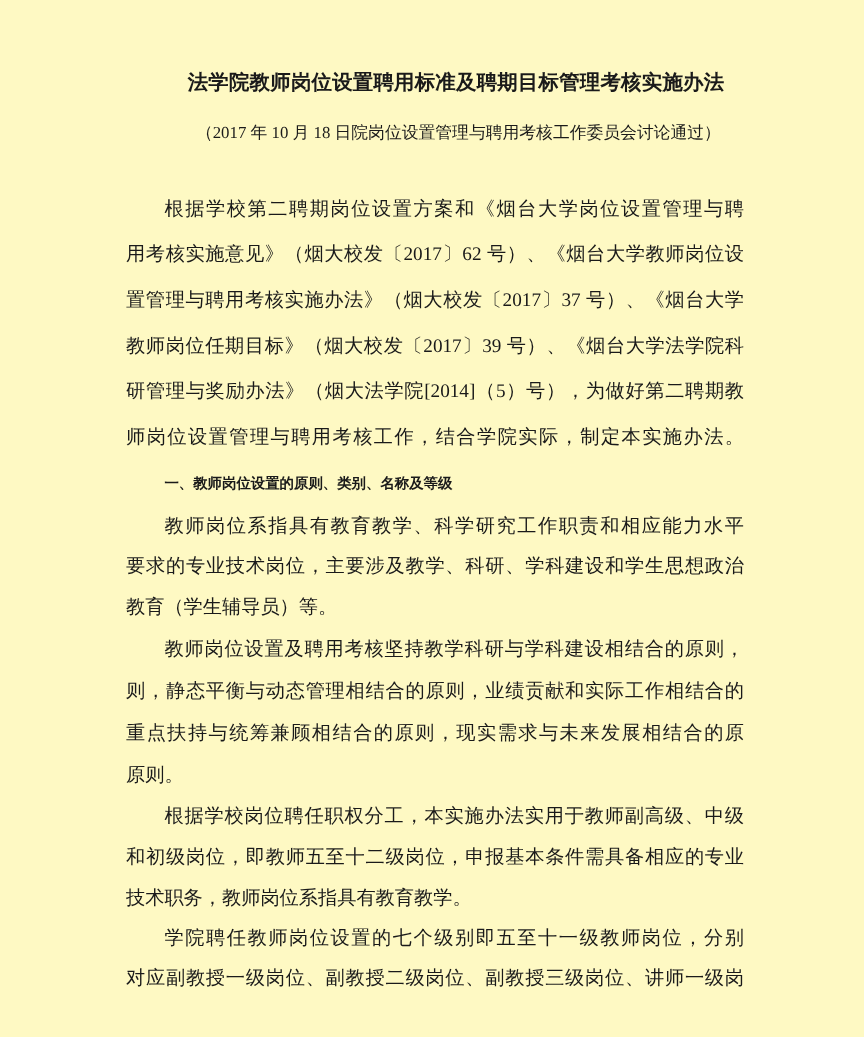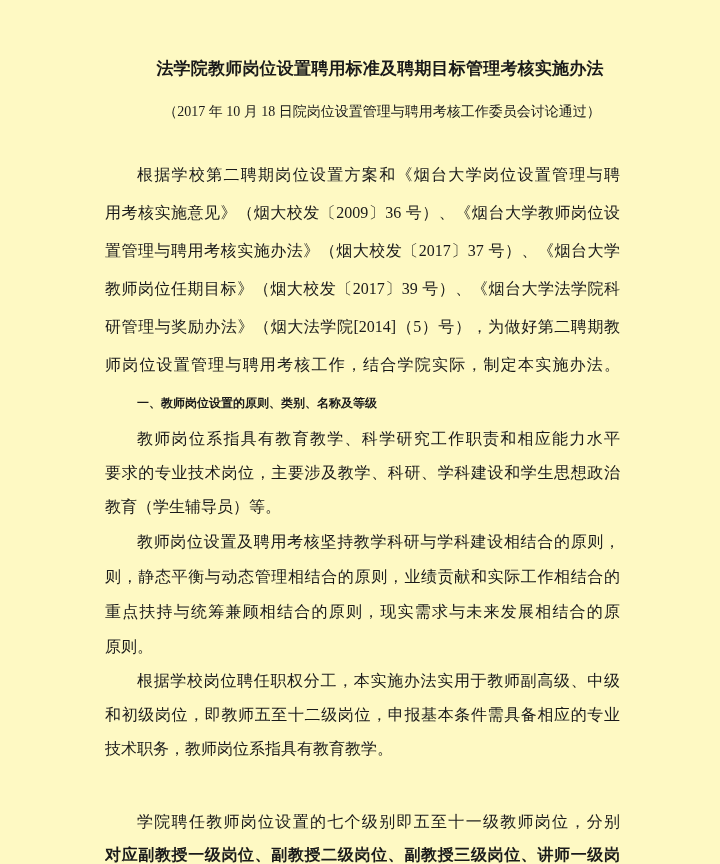--- a/index.html
+++ b/index.html
@@ -63,21 +63,21 @@
 </style>
 </head>
 <body>
 
 <div class="page">
   <div class="doc-title">法学院教师岗位设置聘用标准及聘期目标管理考核实施办法</div>
   <div class="doc-subtitle">（2017 年 10 月 18 日院岗位设置管理与聘用考核工作委员会讨论通过）</div>
   <div class="doc-body" id="doc-body">
       <div class="para">
         <div class="line indent fill" style="line-height: 38px; height: 38px;">根据学校第二聘期岗位设置方案和《烟台大学岗位设置管理与聘</div>
-        <div class="line fill" style="line-height: 38px; height: 38px;">用考核实施意见》（烟大校发〔2009〕36 号）、《烟台大学教师岗位设</div>
+        <div class="line fill" style="line-height: 38px; height: 38px;">用考核实施意见》（烟大校发〔2017〕62 号）、《烟台大学教师岗位设</div>
         <div class="line fill" style="line-height: 38px; height: 38px;">置管理与聘用考核实施办法》（烟大校发〔2017〕37 号）、《烟台大学</div>
         <div class="line fill" style="line-height: 38px; height: 38px;">教师岗位任期目标》（烟大校发〔2017〕39 号）、《烟台大学法学院科</div>
         <div class="line fill" style="line-height: 38px; height: 38px;">研管理与奖励办法》（烟大法学院[2014]（5）号），为做好第二聘期教</div>
         <div class="line fill" style="line-height: 38px; height: 38px;">师岗位设置管理与聘用考核工作，结合学院实际，制定本实施办法。</div>
       </div>
       <div class="para heading">
         <div class="line indent" style="line-height: 38px; height: 38px;">一、教师岗位设置的原则、类别、名称及等级</div>
       </div>
       <div class="para">
         <div class="line indent fill" style="line-height: 34px; height: 34px;">教师岗位系指具有教育教学、科学研究工作职责和相应能力水平</div>
@@ -89,18 +89,18 @@
         <div class="line fill" style="line-height: 35px; height: 35px;">则，静态平衡与动态管理相结合的原则，业绩贡献和实际工作相结合的</div>
         <div class="line fill" style="line-height: 35px; height: 35px;">重点扶持与统筹兼顾相结合的原则，现实需求与未来发展相结合的原</div>
         <div class="line" style="line-height: 35px; height: 35px;">原则。</div>
       </div>
       <div class="para">
         <div class="line indent fill" style="line-height: 34px; height: 34px;">根据学校岗位聘任职权分工，本实施办法实用于教师副高级、中级</div>
         <div class="line fill" style="line-height: 34px; height: 34px;">和初级岗位，即教师五至十二级岗位，申报基本条件需具备相应的专业</div>
         <div class="line" style="line-height: 34px; height: 34px;">技术职务，教师岗位系指具有教育教学。</div>
       </div>
       <div class="para">
-        <div class="line indent fill" style="line-height: 33px; height: 33px; margin-top: 39px;">学院聘任教师岗位设置的七个级别即五至十一级教师岗位，分别</div>
-        <div class="line fill" style="line-height: 33px; height: 33px; font-weight: bold;">对应副教授一级岗位、副教授二级岗位、副教授三级岗位、讲师一级岗</div>
+        <div class="line indent fill" style="line-height: 33px; height: 33px;">学院聘任教师岗位设置的七个级别即五至十一级教师岗位，分别</div>
+        <div class="line fill" style="line-height: 33px; height: 33px;">对应副教授一级岗位、副教授二级岗位、副教授三级岗位、讲师一级岗</div>
         <div class="line" style="line-height: 33px; height: 33px; margin-top: 36px;">位、讲师二级岗位、讲师三级岗位、助教一级岗位。</div>
       </div>
     </div>
 </div>
 
 </body></html>

